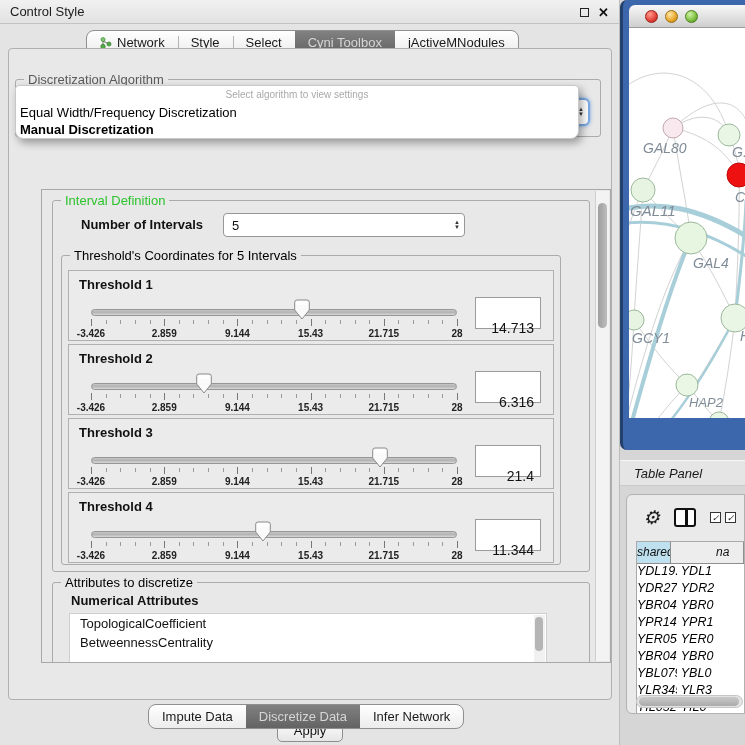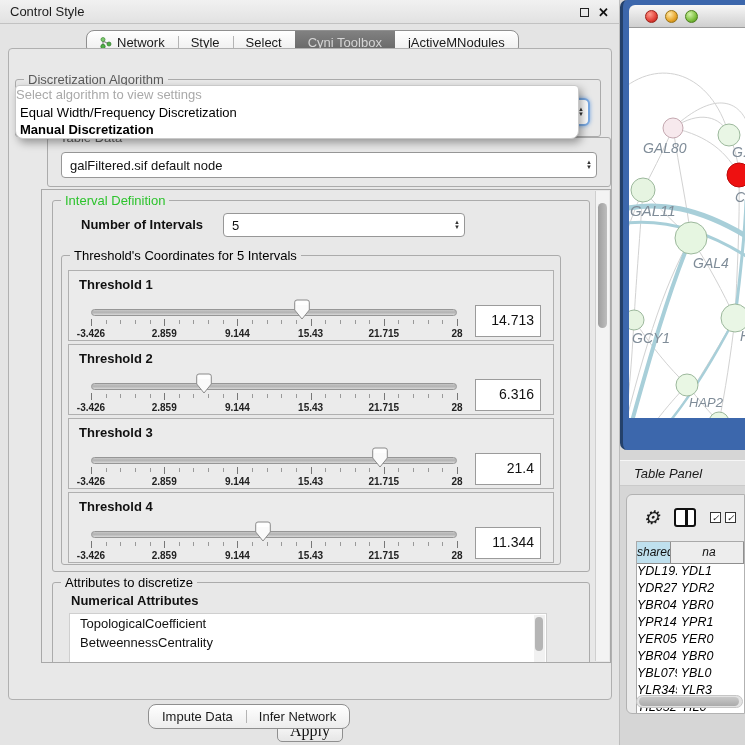--- a/index.html
+++ b/index.html
@@ -38,21 +38,21 @@
   
   .algo-group { left:6px; top:30px; width:586px; height:58px; }
   .algo-combo-focus { position:absolute; left:14px; top:18px; width:560px; height:28px;
     background:#fff; border:2px solid #7aa9e2; border-radius:6px; box-shadow:0 0 4px #7aa9e2; }
   .stepper { position:absolute; right:4px; top:50%; transform:translateY(-50%); display:flex; flex-direction:column; align-items:center; line-height:5px; }
   .stepper span { font-size:6px; color:#333; }
 
   
   .dd-popup { position:absolute; left:6px; top:36px; width:564px; height:54px; background:#fff;
     border:1px solid #c9c9c9; border-radius:4px 4px 8px 8px; box-shadow:3px 4px 8px rgba(0,0,0,.35); z-index:5; overflow:hidden; }
-  .dd-ph { height:18px; text-align:left; color:#a9a9a9; font-size:13px; line-height:18px; }
+  .dd-ph { height:18px; text-align:center; color:#a9a9a9; font-size:10px; line-height:18px; }
   .dd-opt { height:17px; padding-left:4px; font-size:13px; color:#000; line-height:17px; }
   .dd-opt.bold { font-weight:bold; }
 
   
   .td-group { left:38px; top:88px; width:564px; height:50px; }
   .combo { position:relative; background:#fff; border:1px solid #979797; border-radius:4px; font-size:13px; color:#111; }
   .combo .cval { position:absolute; left:8px; top:50%; transform:translateY(-50%); white-space:nowrap; }
   .td-combo { position:absolute; left:13px; top:14px; width:536px; height:26px; }
 
   
@@ -72,34 +72,34 @@
   .slider-wrap { position:absolute; left:22px; right:96px; top:36px; height:32px; }
   .track { position:absolute; left:0; right:0; top:2px; height:7px; border-radius:4px;
     background:linear-gradient(#c7c7c7,#b2b2b2 45%,#d8d8d8); border:1px solid #969696; }
   .ticks { position:absolute; left:0; right:0; top:12px; height:8px; }
   .tick { position:absolute; width:1px; background:#777; top:0; }
   .tick.minor { height:4px; top:1px; background:#999; }
   .tick.major { height:7px; }
   .ticklabels { position:absolute; left:0; right:0; top:21px; height:11px; }
   .ticklabel { position:absolute; transform:translateX(-50%); font-size:10px; font-weight:bold; color:#222; white-space:nowrap; }
   .handle { position:absolute; top:-8px; transform:translateX(-50%); }
-  .value-box { position:absolute; right:12px; top:34px; width:66px; height:32px; background:#fff;
-    border:1px solid #9b9b9b; font-size:14px; color:#111; text-align:right; padding:6px 6px 0 0; }
+  .value-box { position:absolute; right:12px; top:26px; width:66px; height:32px; background:#fff;
+    border:1px solid #9b9b9b; font-size:14px; color:#111; text-align:right; padding:22px 6px 0 0; }
 
   .attr-group { left:10px; top:392px; width:538px; height:130px; }
   .attr-title { position:absolute; left:18px; top:10px; font-size:13px; font-weight:bold; color:#111; }
   .attr-list { position:absolute; left:16px; top:30px; width:478px; height:70px; background:#fff;
     border:1px solid #cfcfcf; overflow:hidden; }
   .attr-item { font-size:13px; color:#111; padding:1px 0 1px 10px; line-height:17px; }
   .attr-sb { position:absolute; right:1px; top:1px; width:11px; bottom:1px; background:#f1f1f1; }
   .attr-sb .thumb { position:absolute; left:1px; top:2px; width:8px; height:34px; background:#b5b5b5; border-radius:4px; }
 
   .apply-btn { position:absolute; left:268px; top:670px; width:66px; height:23px;
     background:linear-gradient(#fefefe,#e6e6e6); border:1px solid #8f8f8f; border-radius:5px;
-    font-size:16px; color:#111; font-family:Liberation Serif, serif; }
+    font-size:13px; color:#111; font-family:Liberation Sans, sans-serif; }
 
   
   .right-side { position:absolute; left:620px; top:0; width:129px; height:745px; background:#d6d6d6;font-style:italic; }
   .net-window { position:absolute; left:0; top:0; width:125px; height:450px;
     background:#3c67ac; border-left:3px solid #24416b; border-radius:7px 0 0 7px; }
   .mac-titlebar { position:absolute; left:6px; top:5px; right:0; height:23px;
     background:linear-gradient(#f7f7f7,#cfcfcf); border-radius:6px 0 0 0; border-bottom:1px solid #9a9a9a;
     display:flex; align-items:center; gap:7px; padding-left:16px; }
   .light { width:13px; height:13px; border-radius:50%; }
   .light.red   { background:radial-gradient(circle at 35% 30%, #ff9a8d, #e1423a 60%, #a01a12); border:1px solid #9c2018; }
@@ -116,21 +116,21 @@
   .gear { font-size:19px; color:#1b1b1b; line-height:1; }
   .cols-icon { width:22px; height:19px; border:2.5px solid #111; border-radius:3px; position:relative; background:#fff; }
   .cols-icon::after { content:""; position:absolute; left:50%; top:0; bottom:0; width:2.5px; background:#111; }
   .chk-pair { display:flex; gap:4px; }
   .chk { width:11px; height:11px; border:1.5px solid #333; background:#fff; font-size:9px; line-height:10px; text-align:center; color:#222; }
 
   .tp-grid { position:absolute; left:9px; top:46px; right:0; bottom:0; border-left:1px solid #a9a9a9; border-top:1px solid #a9a9a9; background:#fff; }
   .tp-headrow { display:flex; height:22px; }
   .tp-h { font-size:12px; color:#111; text-align:center; line-height:20px; border-right:1px solid #8f8f8f; border-bottom:1px solid #8f8f8f; background:#ededed; overflow:hidden; white-space:nowrap; }
   .tp-h.sel { background:#bfe0ee; }
-  .tp-h.c1 { width:73px; } .tp-h.c2 { width:120px; text-align:left; padding-left:31px; }
+  .tp-h.c1 { width:73px; } .tp-h.c2 { width:120px; text-align:center; padding-left:31px; }
   .tp-row { display:flex; height:17px; background:#fff; }
   .tp-c { font-size:12.5px; color:#000; white-space:nowrap; overflow:hidden; }
   .tp-c.c1 { width:73px; text-align:center; } .tp-c.c2 { width:120px; padding-left:4px; }
   .h-sb { position:absolute; left:9px; right:1px; bottom:5px; height:13px; background:#e3e3e3; border:1px solid #c6c6c6; border-radius:7px; }
   .h-sb .thumb { position:absolute; left:2px; top:1px; bottom:1px; width:100px; background:linear-gradient(#c9c9c9,#ababab); border-radius:6px; }
 </style>
 </head>
 <body>
 
 <div class="screen">
@@ -180,30 +180,20 @@
             </span>
         </div>
       </div>
 
       <div class="dd-popup">
         <div class="dd-ph">Select algorithm to view settings</div>
         <div class="dd-opt">Equal Width/Frequency Discretization</div>
         <div class="dd-opt bold">Manual Discretization</div>
       </div>
 
-      <div class="group td-group">
-        <span class="gtitle gray">Table Data</span>
-        <div class="combo td-combo">
-          <span class="cval">galFiltered.sif default node</span>
-          <span class="stepper">
-              <span>▲</span>
-              <span>▼</span>
-            </span>
-        </div>
-      </div>
 
       <div class="scrollbox">
         <div class="group interval-group">
           <span class="gtitle green">Interval Definition</span>
           <span class="noi-label">Number of Intervals</span>
           <div class="combo noi-combo">
             <span class="cval">5</span>
             <span class="stepper">
                 <span>▲</span>
                 <span>▼</span>
@@ -422,20 +412,23 @@
             <div class="thumb"></div>
           </div>
       </div>
 
       <button class="apply-btn">Apply</button>
     </div>
 
     <div class="tabbar" id="bottom-tabs" style="left:148px; top:704px;">
         <div class="seg">
           <span>Impute Data</span>
+        </div>
+        <div class="seg selected">
+          <span>Discretize Data</span>
         </div>
         <div class="seg">
           <span>Infer Network</span>
         </div>
       </div>
   </div>
 
   <div class="right-side">
     <div class="net-window">
       <div class="mac-titlebar">

